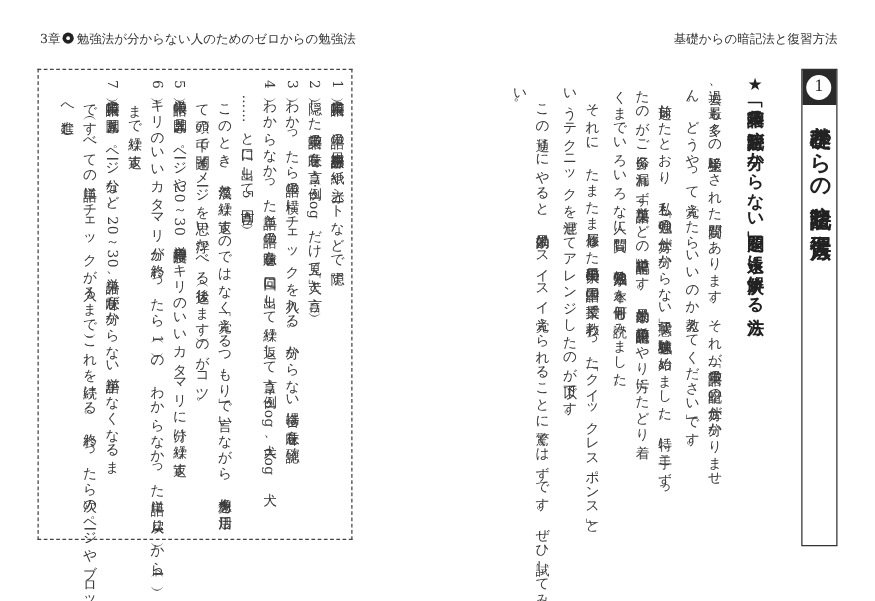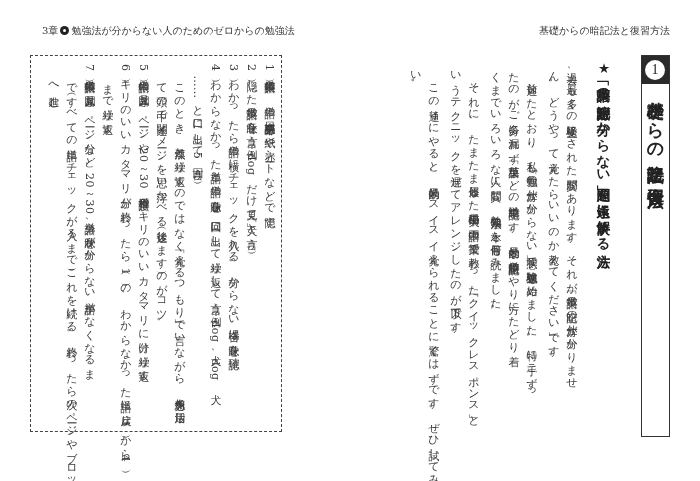--- a/index.html
+++ b/index.html
@@ -1,19 +1,19 @@
 <!DOCTYPE html>
 <html><head>
 <meta charset="utf-8">
 <style>
   html, body { margin: 0; padding: 0; background: #ffffff; }
   body { width: 700px; height: 481px; position: relative; overflow: hidden;
          font-family: "DejaVu Serif", "Liberation Serif", serif; color: #333; }
   .running-head { position: absolute; top: 24px; font-size: 10px; color: #333; white-space: nowrap; }
-  .running-head.left { left: 42px; }
+  .running-head.left { left: 32px; }
   .running-head.right { right: 30px; }
   .chapter-mark { display: inline-block; width: 9px; height: 9px; border-radius: 50%; background: #222; vertical-align: -1px; margin: 0 2px; position: relative; }
   .chapter-mark::after { content: ""; position: absolute; left: 3px; top: 3px; width: 3px; height: 3px; background: #fff; border-radius: 50%; }
 
   
   .vcol { position: absolute; writing-mode: vertical-rl; white-space: nowrap; font-size: 11px; line-height: 14px; letter-spacing: 0.5px; color: #3a3a3a; }
 
   
   .box { position: absolute; left: 30px; top: 55px; width: 250px; height: 375px;
          border: 1px dashed #444; }

